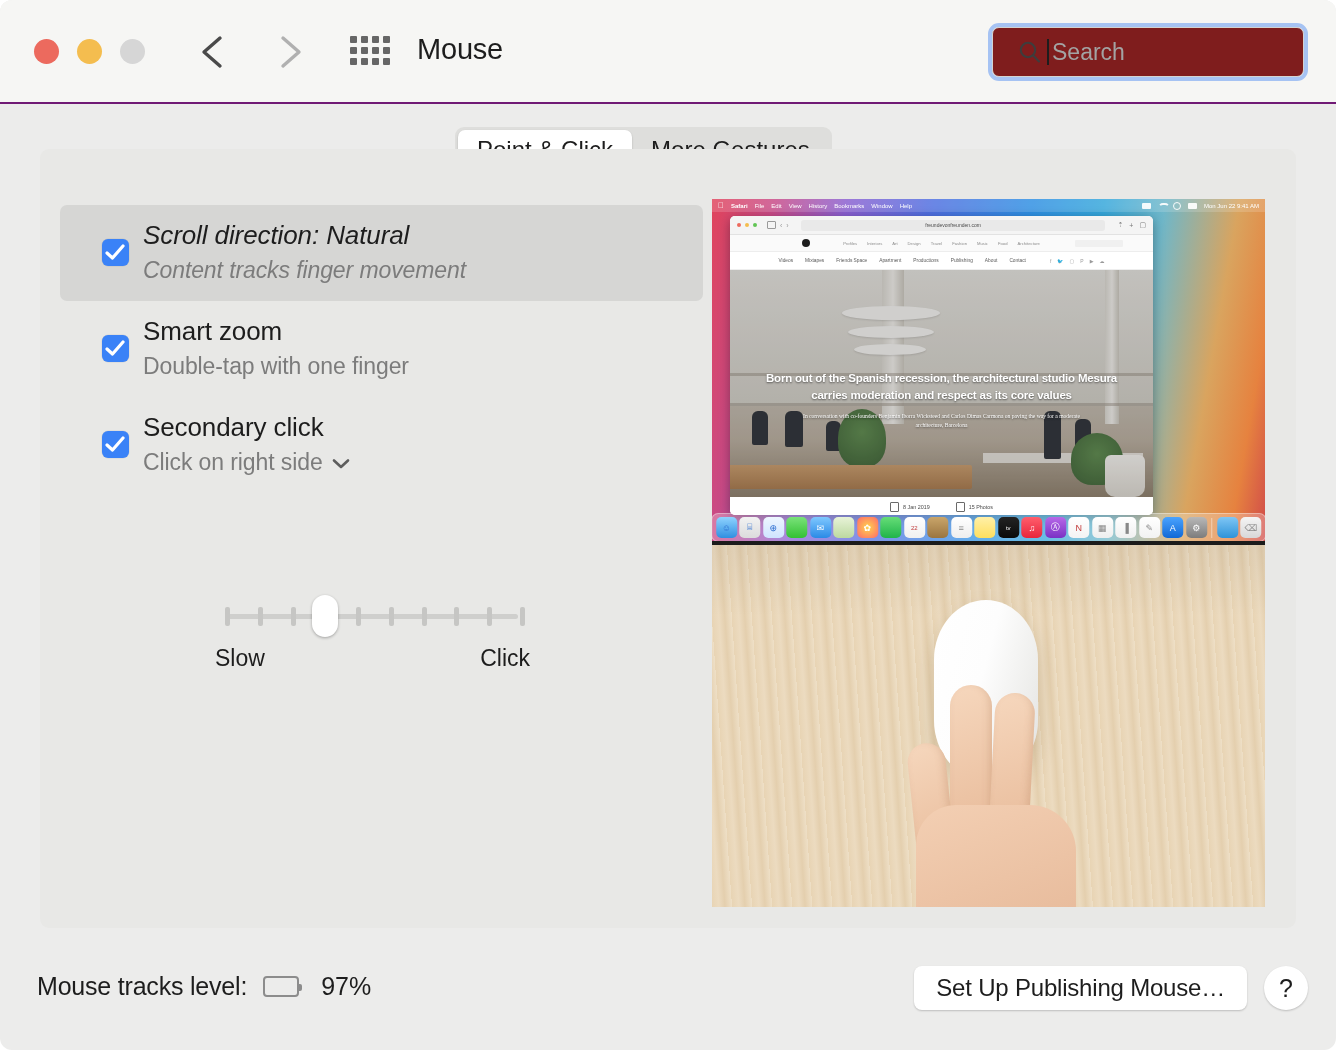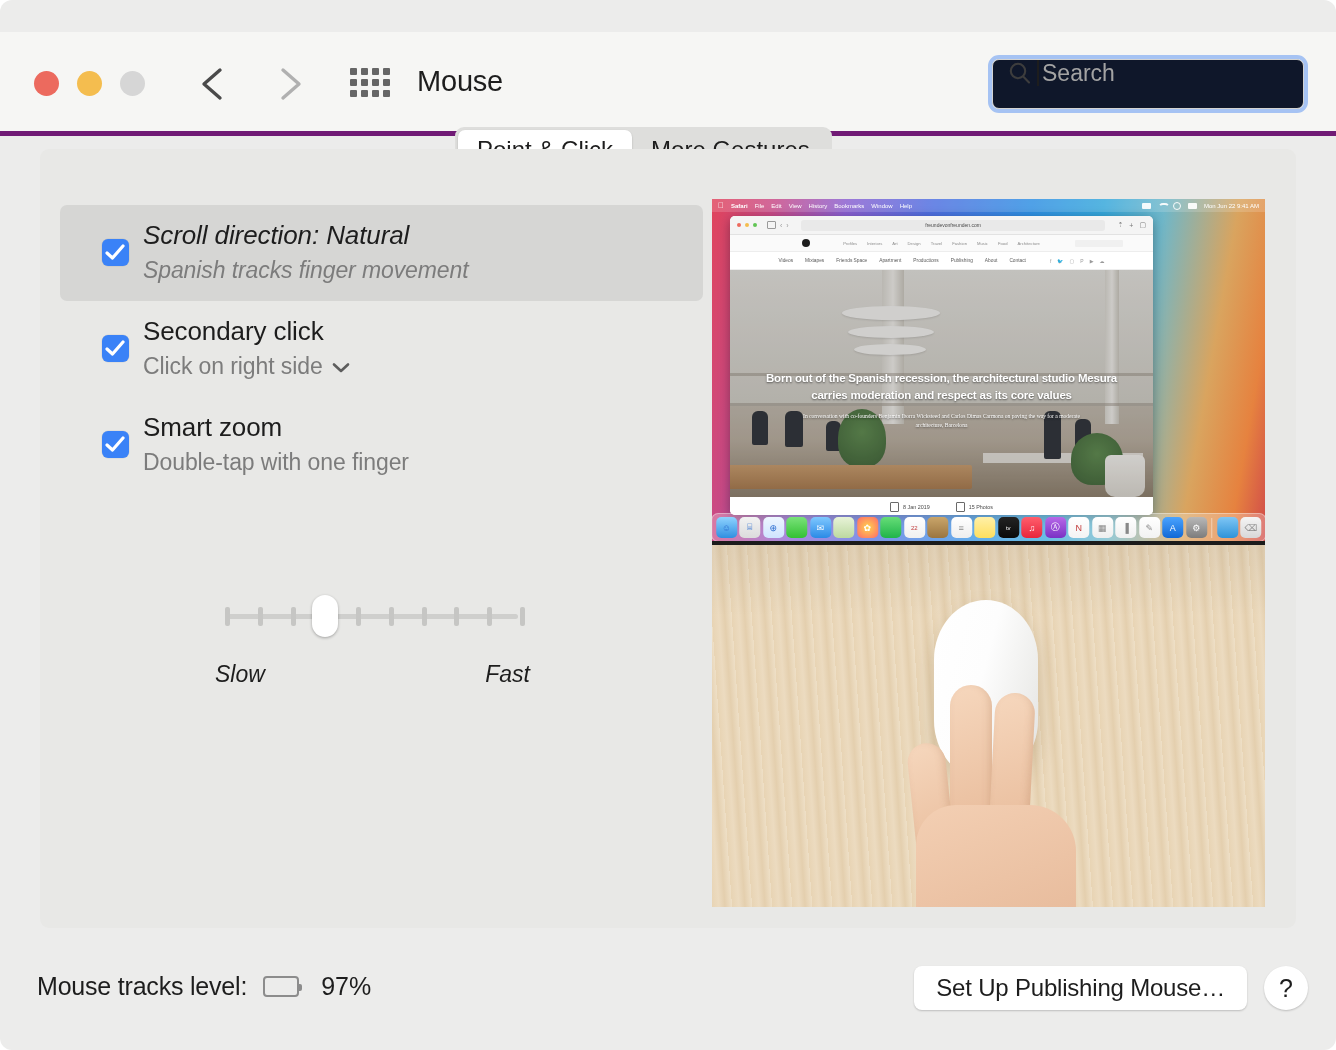--- a/index.html
+++ b/index.html
@@ -25,23 +25,22 @@
     border-radius: 12px;
     overflow: hidden;
     box-sizing: border-box;
   }
 
   
   .titlebar {
     position: relative;
     height: 104px;
     background: #f6f6f4;
-    border-bottom: 5px solid #701a75;
+    border-bottom: 2px solid #701a75;
     box-sizing: border-box;
-    margin-top: 32px;
   }
   .traffic {
     position: absolute;
     left: 34px; top: 39px;
     display: flex;
     gap: 18px;
     align-items: center;
   }
   .light {
     width: 25px; height: 25px;
@@ -97,25 +96,26 @@
     border-radius: 11px;
     border: 4px solid #a6c3f3;
     box-sizing: border-box;
     background: #f6f6f4;
     padding: 0;
   }
   .searchinner {
     position: absolute;
     inset: 0;
     border-radius: 7px;
-    background: #0f172a;
+    background: #7f1d1d;
     border: 1px solid #d3d3d1;
     box-sizing: border-box;
     display: flex;
-    padding-left: 14px;
+    align-items: center;
+    padding-left: 24px;
   }
   .searchicon { width: 26px; height: 26px; flex: 0 0 auto; margin-right: 4px; }
   .caret {
     width: 2px;
     height: 26px;
     background: #1d1d1d;
     margin-right: 3px;
   }
   .searchph {
     font-size: 23px;
@@ -242,23 +242,22 @@
     top: -4px;
     width: 26px;
     height: 42px;
     background: #ffffff;
     border-radius: 13px;
     box-shadow: 0 1px 3px rgba(0,0,0,0.3);
     margin-left: -13px;
   }
   .endlabels {
     position: relative;
-    margin-top: 28px;
+    margin-top: 12px;
     height: 30px;
-    font-style: italic;
   }
   .endlabels span {
     position: absolute;
     font-size: 23px;
     color: #1d1d1d;
   }
   .endlabels .slow { left: 35px; }
   .endlabels .fast { right: 40px; }
 
   
@@ -743,54 +742,54 @@
 
       <div class="option selected">
         <span class="optcheck">
           <svg width="21" height="19" viewBox="0 0 21 19">
               <polyline points="2,10 7.5,15 18,3" fill="none" stroke="#ffffff" stroke-width="3.2" stroke-linecap="round" stroke-linejoin="round"></polyline>
             </svg>
         </span>
         <div class="opttext">
           <div class="opttitle">Scroll direction: Natural</div>
           <div class="optsub">
-            <span>Spanish tracks finger movement</span>
+            <span>Content tracks finger movement</span>
+          </div>
+        </div>
+      </div>
+
+      <div class="option">
+        <span class="optcheck">
+          <svg width="21" height="19" viewBox="0 0 21 19">
+              <polyline points="2,10 7.5,15 18,3" fill="none" stroke="#ffffff" stroke-width="3.2" stroke-linecap="round" stroke-linejoin="round"></polyline>
+            </svg>
+        </span>
+        <div class="opttext">
+          <div class="opttitle">Smart zoom</div>
+          <div class="optsub">
+            <span>Double-tap with one finger</span>
           </div>
         </div>
       </div>
 
       <div class="option">
         <span class="optcheck">
           <svg width="21" height="19" viewBox="0 0 21 19">
               <polyline points="2,10 7.5,15 18,3" fill="none" stroke="#ffffff" stroke-width="3.2" stroke-linecap="round" stroke-linejoin="round"></polyline>
             </svg>
         </span>
         <div class="opttext">
           <div class="opttitle">Secondary click</div>
           <div class="optsub">
             <span>Click on right side</span>
             <span class="chevdown">
               <svg width="20" height="13" viewBox="0 0 20 13">
                   <polyline points="3,3.5 10,10 17,3.5" fill="none" stroke="#5d5d5d" stroke-width="2.6" stroke-linecap="round" stroke-linejoin="round"></polyline>
                 </svg>
             </span>
-          </div>
-        </div>
-      </div>
-
-      <div class="option">
-        <span class="optcheck">
-          <svg width="21" height="19" viewBox="0 0 21 19">
-              <polyline points="2,10 7.5,15 18,3" fill="none" stroke="#ffffff" stroke-width="3.2" stroke-linecap="round" stroke-linejoin="round"></polyline>
-            </svg>
-        </span>
-        <div class="opttext">
-          <div class="opttitle">Smart zoom</div>
-          <div class="optsub">
-            <span>Double-tap with one finger</span>
           </div>
         </div>
       </div>
     </div>
 
     <div class="sliderblock">
       <div class="track">
         <div class="trackline"></div>
         <div id="ticks">
             <div class="tick" style="left: 45px;"></div>
@@ -801,21 +800,21 @@
             <div class="tick" style="left: 208.889px;"></div>
             <div class="tick" style="left: 241.667px;"></div>
             <div class="tick" style="left: 274.444px;"></div>
             <div class="tick" style="left: 307.222px;"></div>
             <div class="tick" style="left: 340px;"></div>
           </div>
         <div class="knob" id="knob" style="left: 145.333px;"></div>
       </div>
       <div class="endlabels">
         <span class="slow">Slow</span>
-        <span class="fast">Fast</span>
+        <span class="fast">Click</span>
       </div>
     </div>
 
     <div class="preview">
 
       <div class="macshot">
 
         <div class="menubar">
           <span class="mb-apple"></span>
           <span class="mb-bold">Safari</span>

